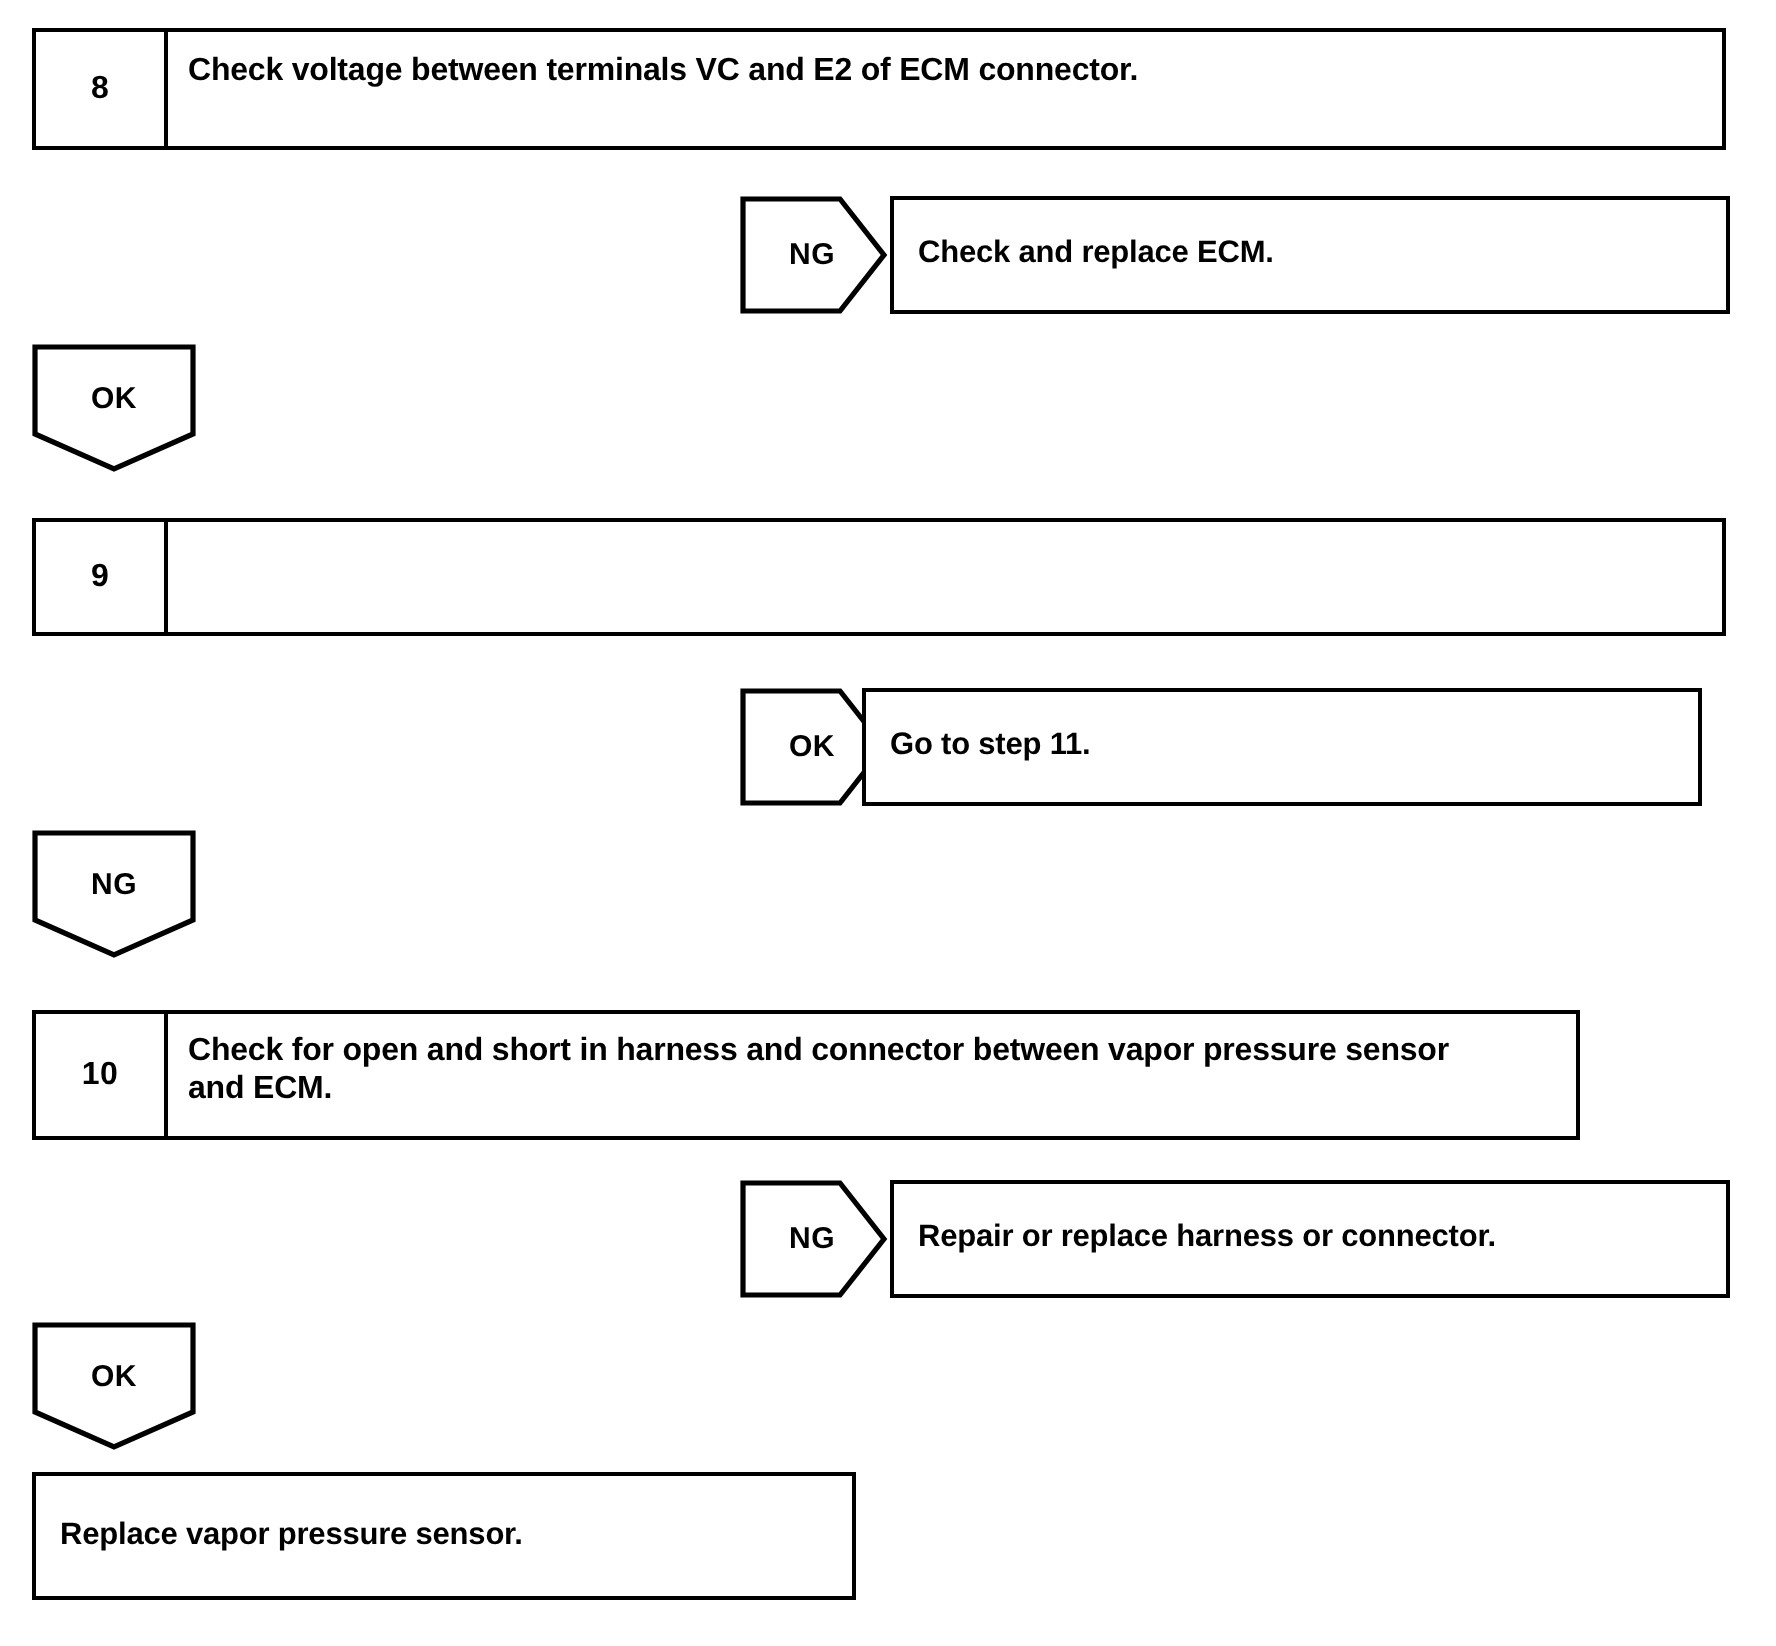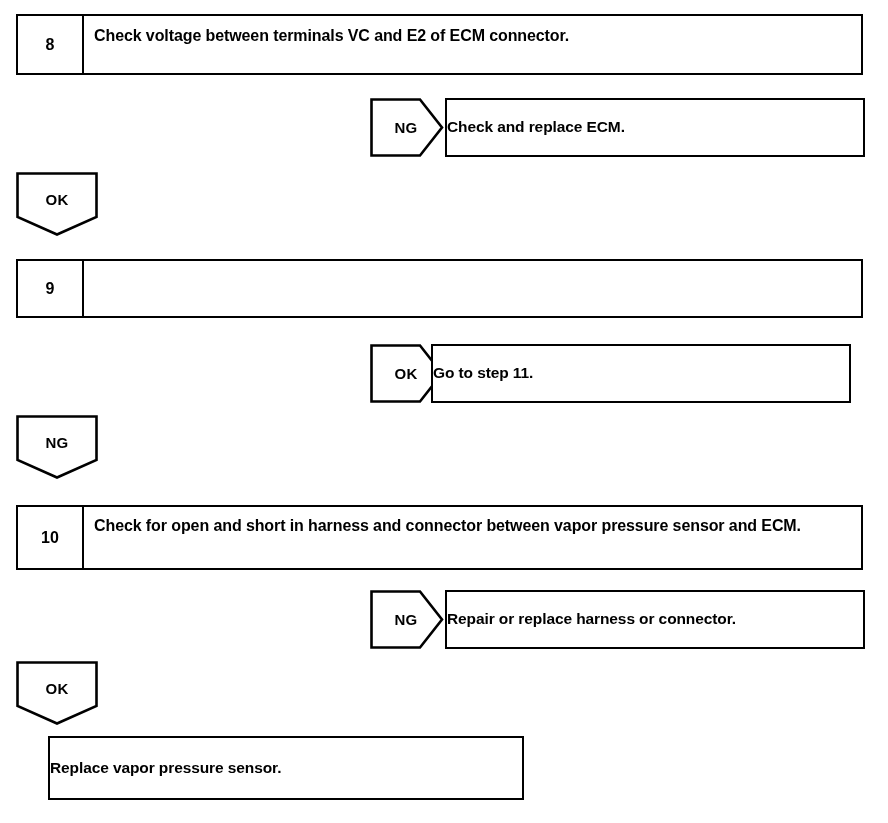--- a/index.html
+++ b/index.html
@@ -55,20 +55,21 @@
   .step-box.two-line .step-text { padding-top: 10px; }
 
   
   .result-box {
     border: 2px solid #000;
     background: #fff;
     display: flex;
     align-items: center;
   }
   .result-text {
+    padding-left: 12px;
     font-weight: bold;
     font-size: 15.5px;
     line-height: 1.2;
     letter-spacing: -0.1px;
   }
 
   
   .judge-arrow {
     position: absolute;
   }
@@ -147,21 +148,21 @@
     <div class="result-text">Go to step 11.</div>
   </div>
 
   <div class="judge-down" style="left:16px; top:415px; width:82px; height:64px;">
     <svg width="82" height="64" viewBox="0 0 82 64" xmlns="http://www.w3.org/2000/svg">
       <polygon points="1.5,1.5 80.5,1.5 80.5,45 41,62.5 1.5,45" fill="#ffffff" stroke="#000000" stroke-width="2.6" stroke-linejoin="miter"></polygon>
     </svg>
     <div class="jlabel">NG</div>
   </div>
 
-  <div class="node step-box two-line" style="left:16px; top:505px; width:847px; height:65px;">
+  <div class="node step-box two-line" style="left:16px; top:505px; width:774px; height:65px;">
     <div class="step-num">10</div>
     <div class="step-text" style="padding-right:40px;">Check for open and short in harness and connector between vapor pressure sensor and ECM.</div>
   </div>
 
   <div class="judge-arrow" style="left:370px; top:590px; width:74px; height:59px;">
     <svg width="74" height="59" viewBox="0 0 74 59" xmlns="http://www.w3.org/2000/svg">
       <polygon points="1.5,1.5 50,1.5 72,29.5 50,57.5 1.5,57.5" fill="#ffffff" stroke="#000000" stroke-width="2.6" stroke-linejoin="miter"></polygon>
     </svg>
     <div class="jlabel">NG</div>
   </div>
@@ -169,17 +170,17 @@
     <div class="result-text">Repair or replace harness or connector.</div>
   </div>
 
   <div class="judge-down" style="left:16px; top:661px; width:82px; height:64px;">
     <svg width="82" height="64" viewBox="0 0 82 64" xmlns="http://www.w3.org/2000/svg">
       <polygon points="1.5,1.5 80.5,1.5 80.5,45 41,62.5 1.5,45" fill="#ffffff" stroke="#000000" stroke-width="2.6" stroke-linejoin="miter"></polygon>
     </svg>
     <div class="jlabel">OK</div>
   </div>
 
-  <div class="node result-box" style="left:16px; top:736px; width:476px; height:64px;margin-left:32px;">
+  <div class="node result-box" style="left:16px; top:736px; width:412px; height:64px;">
     <div class="result-text">Replace vapor pressure sensor.</div>
   </div>
 
 </div>
 
 </body></html>

